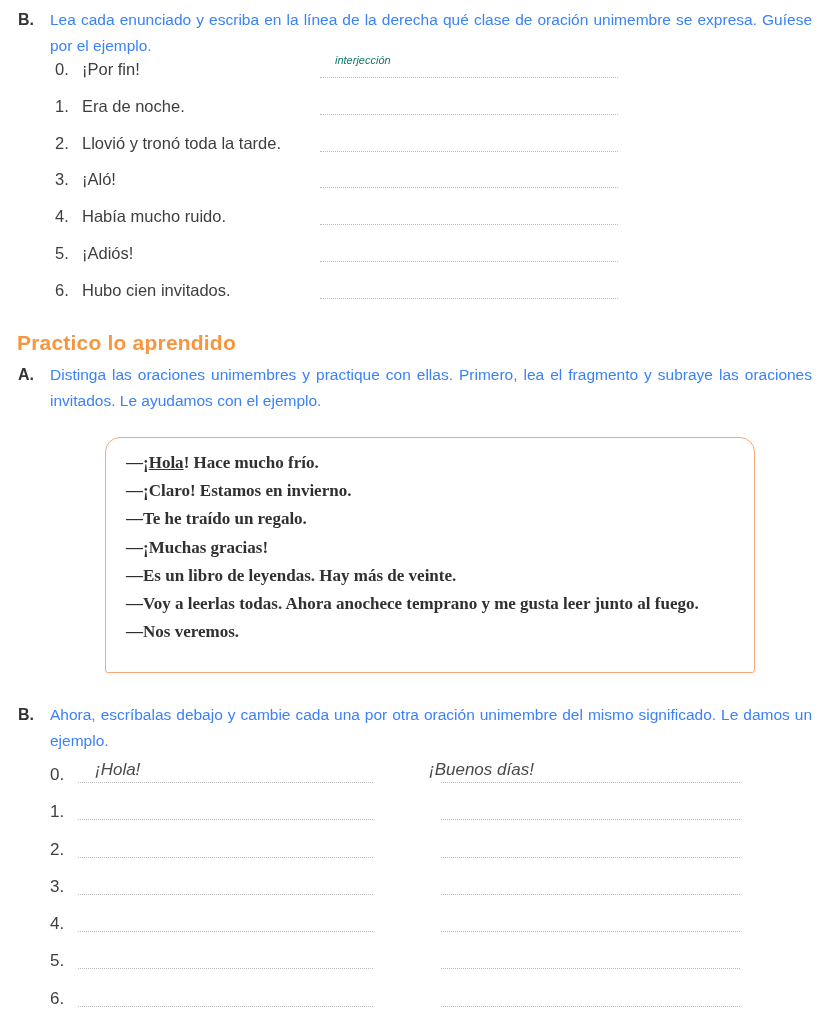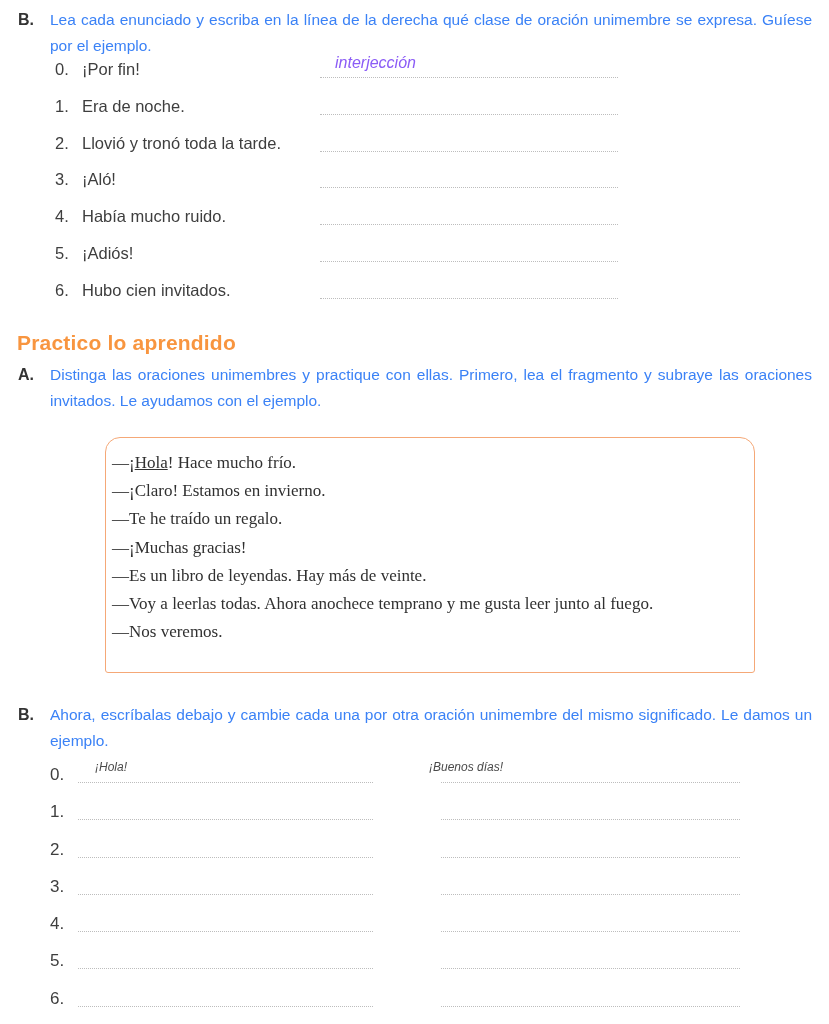--- a/index.html
+++ b/index.html
@@ -32,62 +32,63 @@
   .b1-row { position: relative; height: 36.8px; }
   .b1-num  { position: absolute; left: 37px; top: 8px; font-size: 16.5px; }
   .b1-text { position: absolute; left: 64px; top: 8px; font-size: 16.5px; }
   .b1-line {
     position: absolute; left: 302px; top: 10px;
     width: 298px; height: 16px;
     border-bottom: 1.2px dotted #bdbdbd;
   }
   .b1-ans {
     position: absolute; left: 317px; top: 2px;
-    font-style: italic; font-size: 16px; color: #8b5cf6;
+    font-style: italic; font-size: 11px; color: #0f766e;
   }
 
   
   #practico-heading {
     position: absolute; left: 17px; top: 323px;
     font-size: 21px; font-weight: 800; color: #f8953f;
     letter-spacing: 0.2px;
     margin-top: 8px;
   }
 
   
   #a-head { top: 362px; }
 
   
   #dialog-box {
     position: absolute; left: 105px; top: 437px;
     width: 650px; height: 236px;
     border: 1.5px solid #f5a877;
     border-radius: 15px 15px 3px 3px;
-    padding: 11px 14px 0 6px;
+    padding: 11px 14px 0 20px;
     font-family: "Liberation Serif", serif;
     font-size: 17px; line-height: 28.2px;
     color: #303030;
+    font-weight: bold;
   }
   .dlg-line { white-space: nowrap; }
   .dlg-underline { text-decoration: underline; }
 
   
   #b2-head { top: 702px; }
   #b2-rows { position: absolute; left: 18px; top: 757px; width: 794px; }
   .b2-row { position: relative; height: 37.25px; }
   .b2-num { position: absolute; left: 32px; top: 8px; font-size: 17px; }
   .b2-line {
     position: absolute; top: 10px; height: 16px;
     border-bottom: 1.2px dotted #bdbdbd;
   }
   .b2-line.left  { left: 60px;  width: 295px; }
   .b2-line.right { left: 423px; width: 299px; }
   .b2-ans {
     position: absolute; top: 3px;
-    font-style: italic; font-size: 12px; color: #4a4a4a;
+    font-style: italic; font-size: 17px; color: #4a4a4a;
   }
   .b2-ans.left  { left: 77px; }
   .b2-ans.right { left: 411px; }
 </style>
 </head>
 <body>
 
 <div class="sec-head" id="b1-head">
   <span class="sec-label">B.</span>
   <p class="sec-instr">Lea cada enunciado y escriba en la línea de la derecha qué clase de oración unimembre se expresa. Guíese por el ejemplo.</p>

